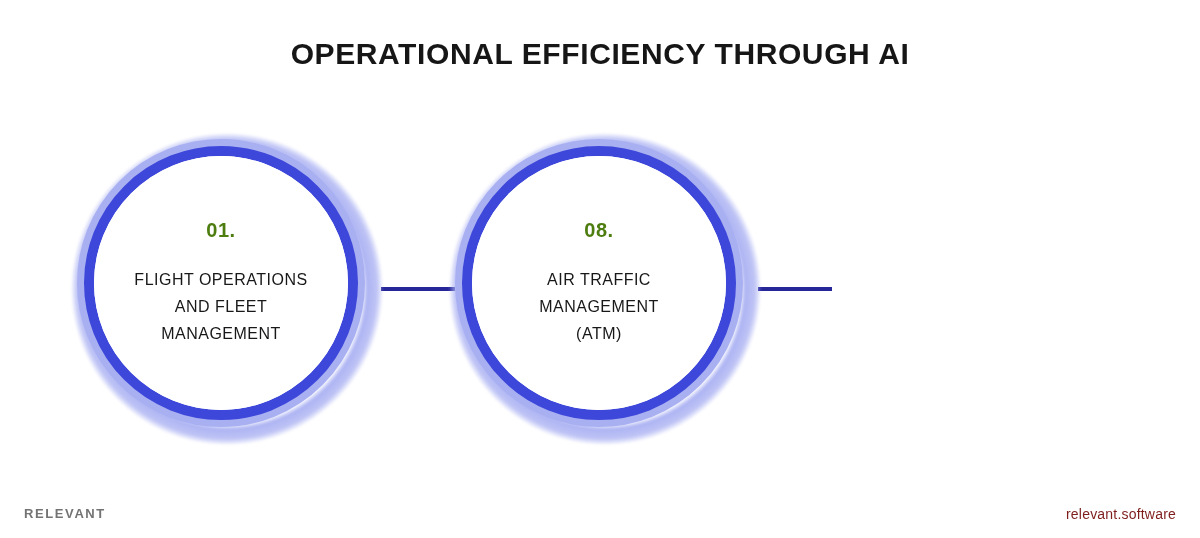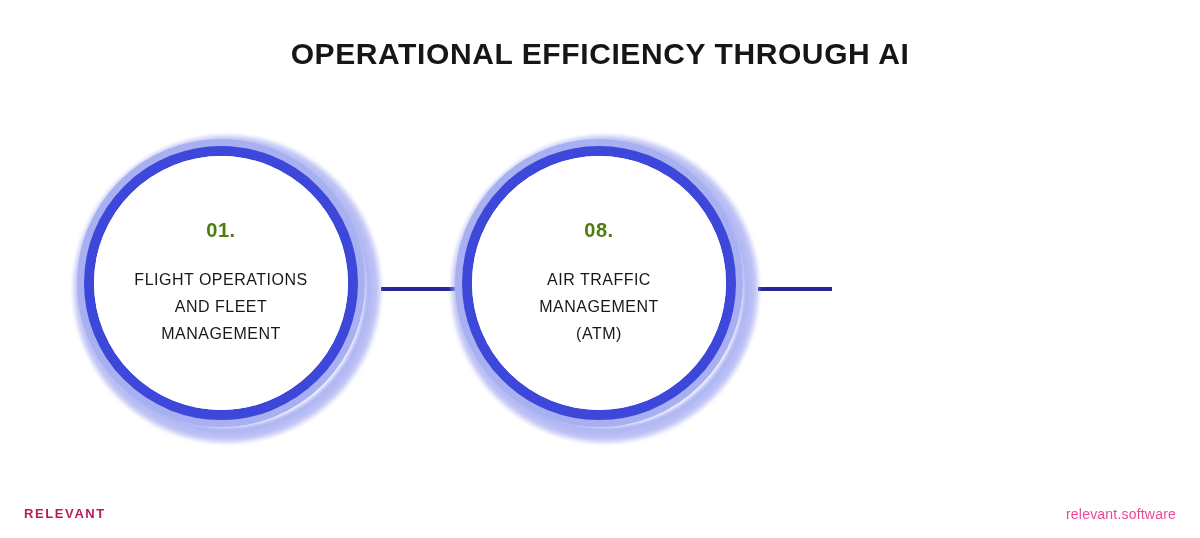--- a/index.html
+++ b/index.html
@@ -147,32 +147,32 @@
   }
 
   
   .footer-left {
     position: absolute;
     left: 24px;
     top: 506px;
     font-size: 13px;
     font-weight: bold;
     letter-spacing: 1.6px;
-    color: #be185d;
+    color: #737373;
     text-transform: uppercase;
     line-height: 16px;
   }
   .footer-right {
     position: absolute;
     right: 24px;
     top: 506px;
     font-size: 14px;
     font-weight: normal;
     letter-spacing: 0.2px;
-    color: #ec4899;
+    color: #7f1d1d;
     line-height: 16px;
   }
 </style>
 </head>
 <body>
 
 <div class="infographic">
 
   <div class="title">Operational Efficiency Through AI</div>
 

